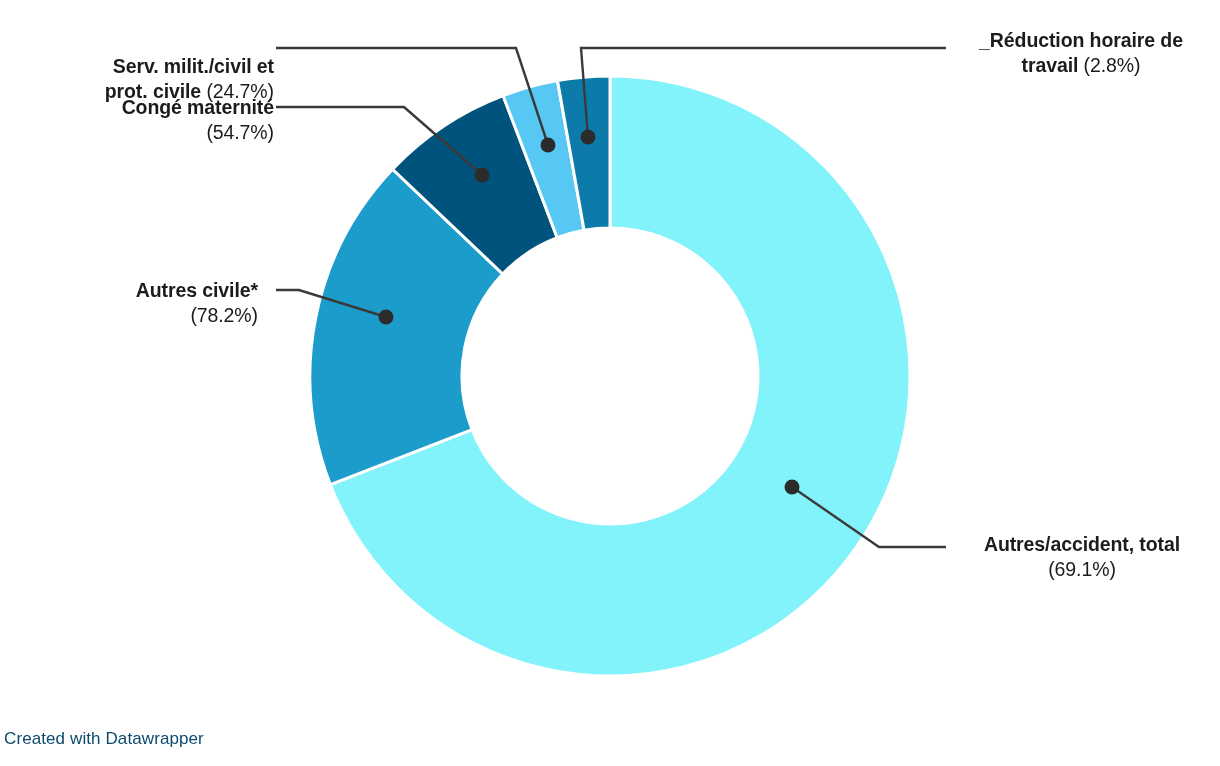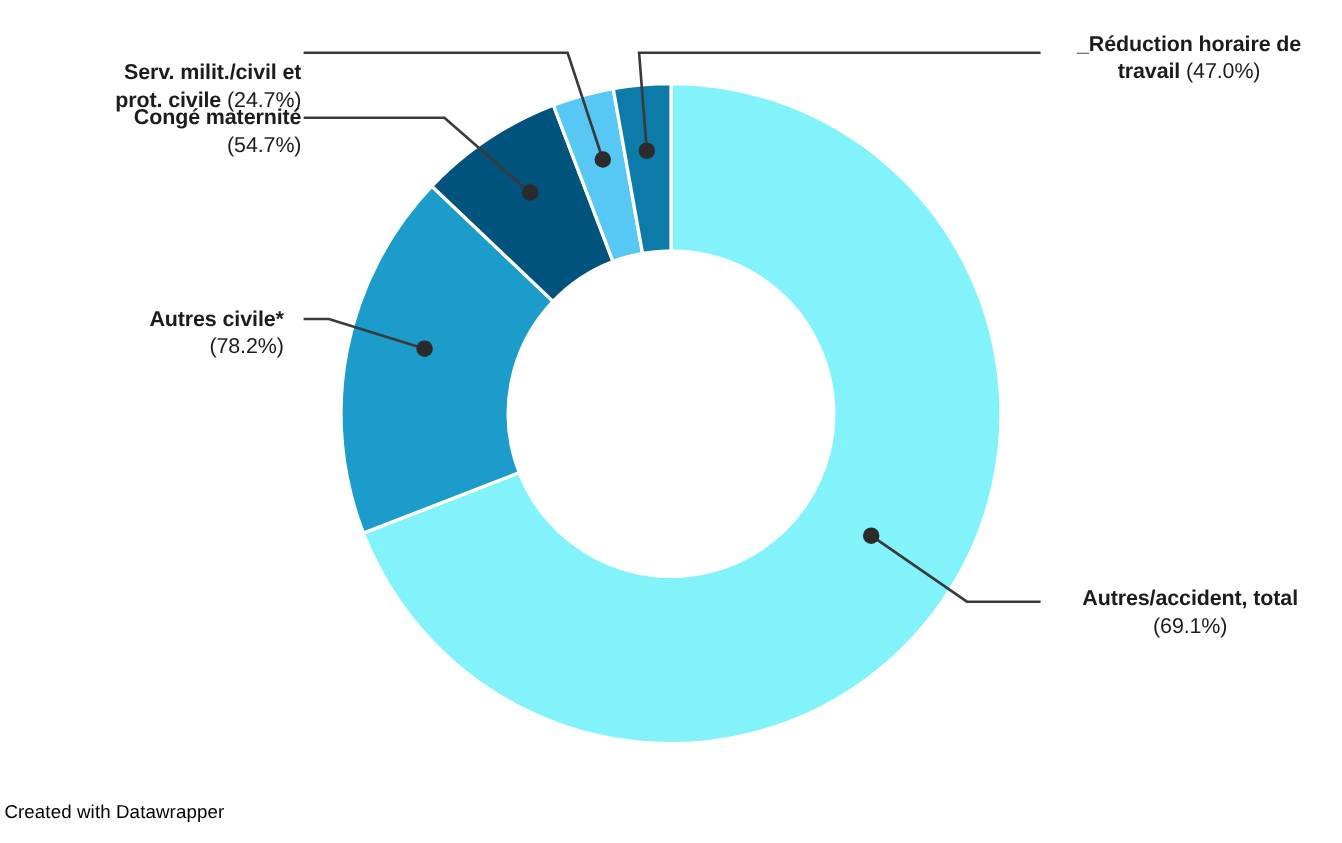--- a/index.html
+++ b/index.html
@@ -57,21 +57,21 @@
   #label-autres { right: 962px; top: 278px; width: 230px; }
   #label-reduc  { left: 956px;  top: 28px;  width: 250px; }
   #label-maladie{ left: 956px;  top: 532px; width: 252px; }
 
   
   #footer-credit {
     position: absolute;
     left: 4px;
     top: 729px;
     font-size: 17px;
-    color: #000000;
+    color: #0c4a6e;
     letter-spacing: 0.1px;
   }
 </style>
 </head>
 <body>
 
 <div id="chart-root">
 
   <svg class="donut-svg" viewBox="0 0 1220 766">
 
@@ -110,20 +110,20 @@
   <div class="callout align-right" id="label-serv"><span class="lbl-name">Serv. milit./civil et
 prot. civile </span><span class="lbl-pct">(24.7%)</span></div>
 
   <div class="callout align-right" id="label-conge"><span class="lbl-name">Congé maternité
 </span><span class="lbl-pct">(54.7%)</span></div>
 
   <div class="callout align-right" id="label-autres"><span class="lbl-name">Autres civile* 
 </span><span class="lbl-pct">(78.2%)</span></div>
 
   <div class="callout align-left" id="label-reduc"><span class="lbl-name">_Réduction horaire de
-travail </span><span class="lbl-pct">(47.0%)</span></div>
+travail </span><span class="lbl-pct">(2.8%)</span></div>
 
   <div class="callout align-left" id="label-maladie"><span class="lbl-name">Autres/accident, total
 </span><span class="lbl-pct">(69.1%)</span></div>
 
   <div id="footer-credit">Created with Datawrapper</div>
 
 </div>
 
 </body></html>

